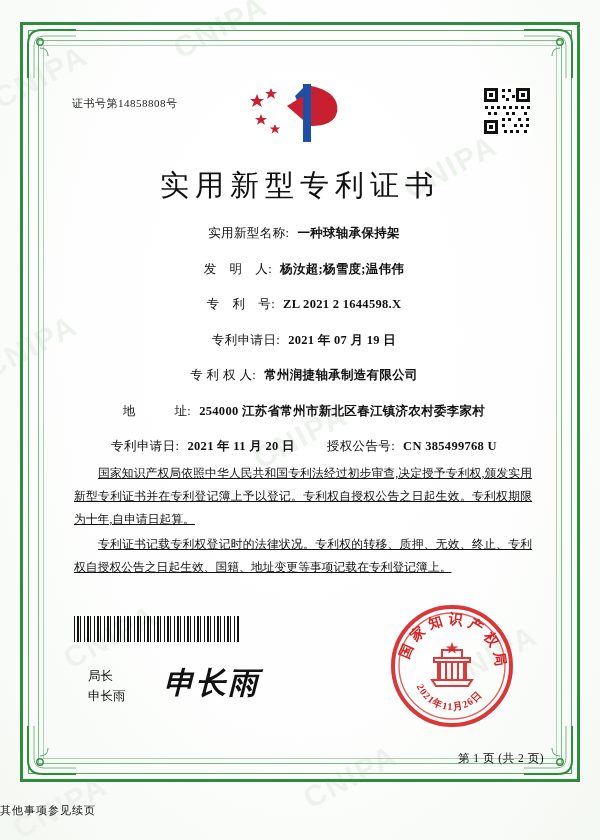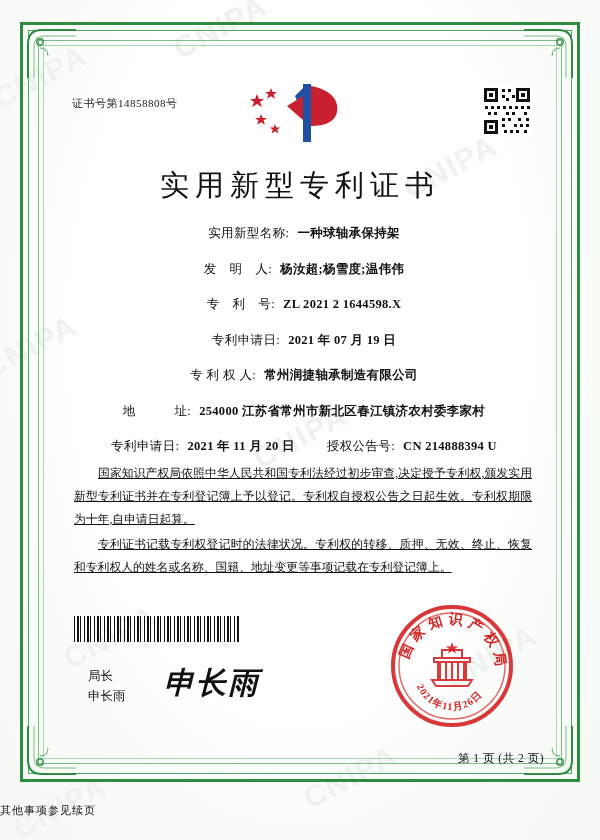--- a/index.html
+++ b/index.html
@@ -383,28 +383,28 @@
       </div>
       <div class="field-row">
         <span class="f-label">地　　　址:</span>
         <span class="f-value">254000 江苏省常州市新北区春江镇济农村委李家村</span>
       </div>
       <div class="field-row two-col">
         <span class="f-label">专利申请日:</span>
         <span class="f-value">2021 年 11 月 20 日</span>
         <span class="col2">
           <span class="f-label">授权公告号:</span>
-          <span class="f-value">CN 214888394 U</span>
+          <span class="f-value">CN 385499768 U</span>
         </span>
       </div>
     </div>
 
     <div class="paragraphs">
       <p>国家知识产权局依照中华人民共和国专利法经过初步审查,决定授予专利权,颁发实用新型专利证书并在专利登记簿上予以登记。专利权自授权公告之日起生效。专利权期限为十年,自申请日起算。</p>
-      <p>专利证书记载专利权登记时的法律状况。专利权的转移、质押、无效、终止、恢复和专利权人的姓名或名称、国籍、地址变更等事项记载在专利登记簿上。</p>
+      <p>专利证书记载专利权登记时的法律状况。专利权的转移、质押、无效、终止、专利权自授权公告之日起生效、国籍、地址变更等事项记载在专利登记簿上。</p>
     </div>
 
     <div class="barcode">
       <div class="barcode-lines"></div>
     </div>
 
     <div class="signblock">
       <div>局长</div>
       <div>申长雨</div>
     </div>

